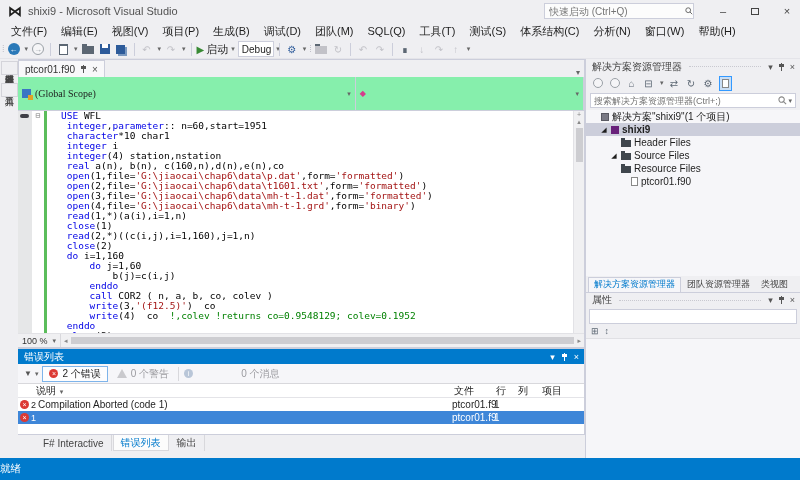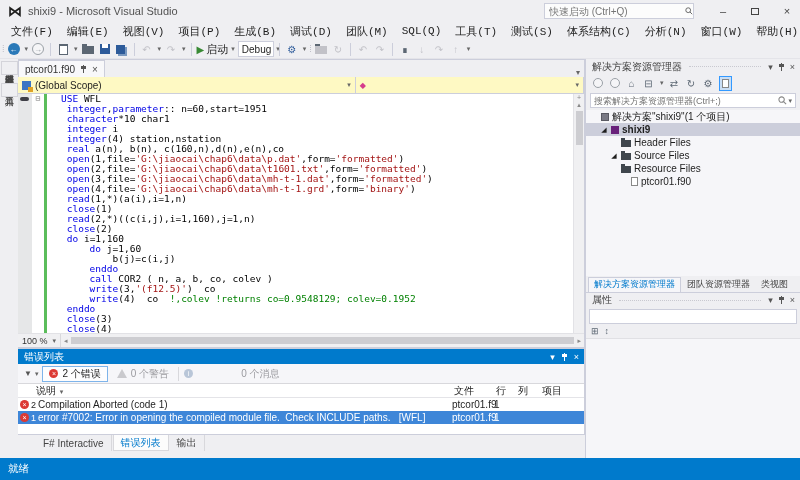--- a/index.html
+++ b/index.html
@@ -12,21 +12,21 @@
   .vs-logo { font-size:14px; font-weight:bold; color:#1e1e1e; line-height:14px; }
   .title-text { color:#525252; font-size:11px; }
   .tb-spacer { flex:1; }
   .quicklaunch { width:150px; height:16px; border:1px solid #cccedb; background:#fcfcfc; display:flex; align-items:center; margin-right:10px; }
   .quicklaunch input { flex:1; border:none; outline:none; background:transparent; font-size:10px; padding:0 4px; color:#777; font-family:"Liberation Sans",sans-serif; }
   .winbtn { width:26px; text-align:center; color:#444; font-size:11px; cursor:default; }
   .maxbox { display:inline-block; width:8px; height:7px; border:1px solid #444; }
 
   
   .menubar { height:18px; display:flex; align-items:center; padding-left:4px; }
-  .menu-item { padding:2px 7px; color:#1e1e1e; font-size:11px; white-space:nowrap;font-family:Liberation Mono, monospace; }
+  .menu-item { padding:2px 7px; color:#1e1e1e; font-size:11px; white-space:nowrap; }
 
   
   .toolbar { height:19px; display:flex; align-items:center; padding-left:2px; gap:3px; border-bottom:1px solid #e4e4e9; }
   .grip { color:#b9b9c2; font-size:9px; letter-spacing:-1px; }
   .tsep { width:1px; height:13px; background:#cccedb; margin:0 2px; }
   .tbtn { display:inline-flex; align-items:center; justify-content:center; min-width:14px; height:16px; font-size:10px; color:#44546a; }
   .circ { width:12px; height:12px; border-radius:50%; display:inline-flex; align-items:center; justify-content:center; font-size:8px; }
   .circ.blue { background:#2a79b8; color:#fff; }
   .circ.gray { border:1px solid #9aa0a6; color:#9aa0a6; background:#f5f5f7; }
   .caret { font-size:7px; color:#666; margin-left:1px; }
@@ -54,21 +54,21 @@
 
   
   .editor { height:289px; display:flex; flex-direction:column; background:#fff; border:1px solid #cccedb; border-left:none; }
   .tabbar { height:17px; background:#efeff2; display:flex; align-items:flex-end; }
   .doc-tab { height:17px; background:#f8f8fa; border:1px solid #cccedb; border-bottom:none; display:flex; align-items:center; gap:5px; padding:0 6px; font-size:10px; color:#333; }
   .pin { display:inline-block; width:7px; height:8px; position:relative; }
   .pin::before { content:""; position:absolute; left:3px; top:0; width:1px; height:8px; background:#555; }
   .pin::after { content:""; position:absolute; left:1px; top:1px; width:5px; height:3px; background:#555; }
   .tab-close { font-size:10px; color:#555; }
   .tabbar-end { flex:1; display:flex; justify-content:flex-end; padding:2px 4px 0 0; color:#666; font-size:8px; }
-  .navbar { height:17px; display:flex; border-bottom:1px solid #cccedb; background:#fef9c3; }
+  .navbar { height:34px; display:flex; border-bottom:1px solid #cccedb; background:#86efac;font-family:Liberation Serif, serif; }
   .nav-combo { display:flex; align-items:center; gap:4px; border-right:1px solid #cccedb; padding:0 4px; font-size:10px; color:#1e1e1e; }
   .nav-combo.left { flex:3; }
   .nav-combo.right { flex:2; }
   .nc-caret { margin-left:auto; font-size:7px; color:#666; }
   .scope-icon { width:9px; height:9px; background:#3b76c4; position:relative; }
   .scope-icon::after { content:""; position:absolute; right:-2px; bottom:-2px; width:5px; height:5px; background:#e0a326; }
   .member-icon { color:#d63c8c; font-size:8px; }
 
   .codewrap { flex:1; display:flex; min-height:0; position:relative; }
   .bp-margin { width:14px; background:#e6e7e8; position:relative; }
@@ -140,21 +140,21 @@
   .ti-file { width:7px; height:9px; background:#fff; border:1px solid #888; }
   .rtabs { height:16px; display:flex; align-items:flex-end; background:#efeff2; padding-left:2px; gap:1px; }
   .rtab { height:15px; display:flex; align-items:center; padding:0 5px; font-size:9px; color:#444; }
   .rtab.active { background:#f6f6f9; color:#007acc; border:1px solid #cccedb; border-bottom:none; }
   .props { flex:1; display:flex; flex-direction:column; border-top:1px solid #cccedb; }
   .props-combo { height:15px; margin:1px 3px; background:#fff; border:1px solid #cccedb; }
   .props-toolbar { height:13px; display:flex; gap:6px; padding:0 5px; color:#5c6773; font-size:9px; align-items:center; }
   .props-body { flex:1; background:#f6f6f9; border-top:1px solid #e0e0e4; }
 
   
-  .statusbar { height:22px; background:#007acc; color:#fff; display:flex; align-items:center; padding-left:8px; font-size:10.5px; }
+  .statusbar { height:22px; background:#007acc; color:#fff; display:flex; align-items:center; padding-left:0; font-size:10.5px; }
 
   .mag { display:inline-block; }
 </style>
 </head>
 <body>
 
 <div class="app">
 
   <div class="titlebar">
     <span class="vs-logo">⋈</span>
@@ -336,21 +336,21 @@
         </div>
         <div id="el-rows">
             <div class="el-grid-row el-row">
               <span class="el-desc"><span class="errcirc">×</span><span class="el-num">2</span><span>Compilation Aborted (code 1)</span></span>
               <span>ptcor01.f9</span>
               <span>1</span>
               <span></span>
               <span></span>
             </div>
             <div class="el-grid-row el-row sel">
-              <span class="el-desc"><span class="errcirc">×</span><span class="el-num">1</span><span>error #7002: Error in opening the compiled module file.  Check INCLUDE paths.   [WFL]</span></span>
+              <span class="el-desc"><span class="errcirc">×</span><span class="el-num">1</span></span>
               <span>ptcor01.f9</span>
               <span>1</span>
               <span></span>
               <span></span>
             </div>
           </div>
         <div class="el-fill"></div>
       </div>
 
       <div class="bottomtabs">

